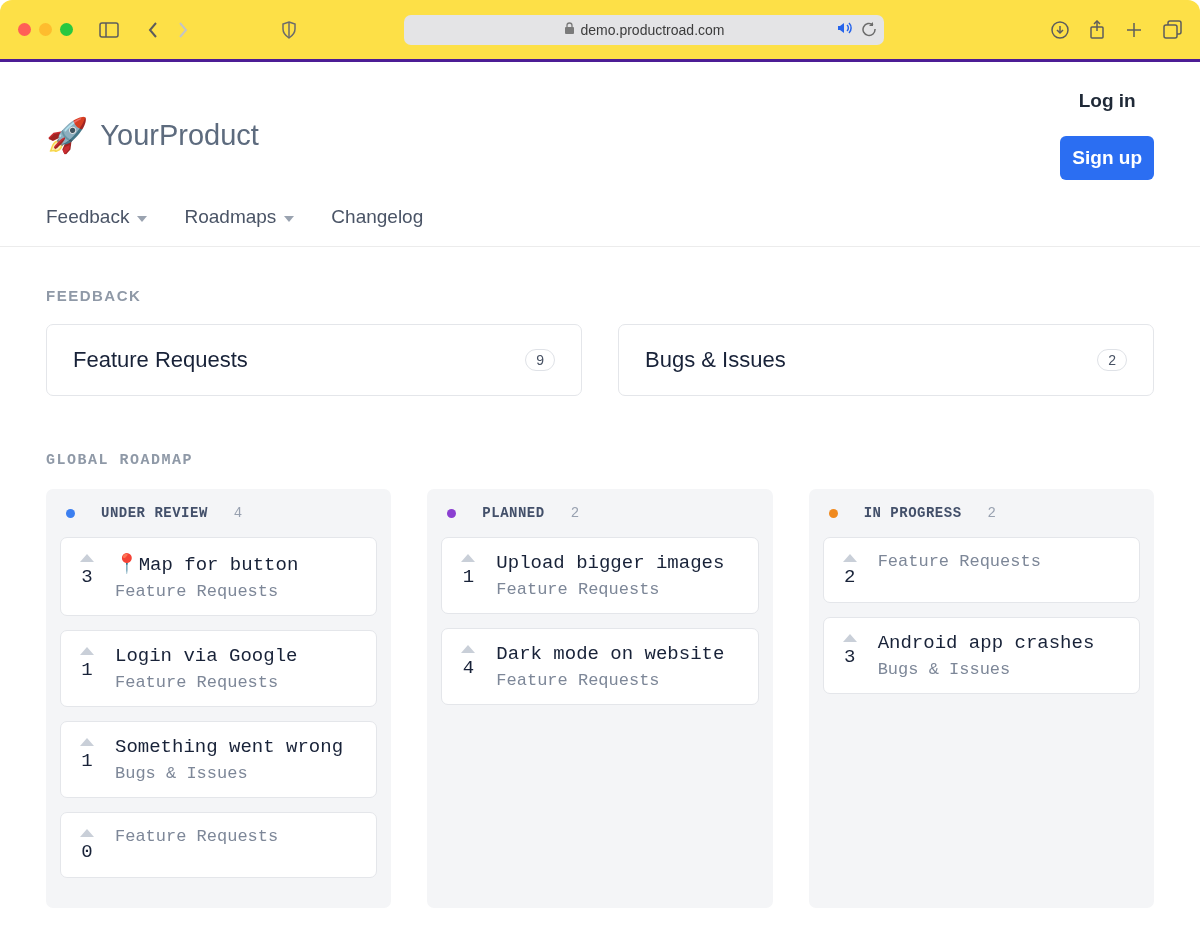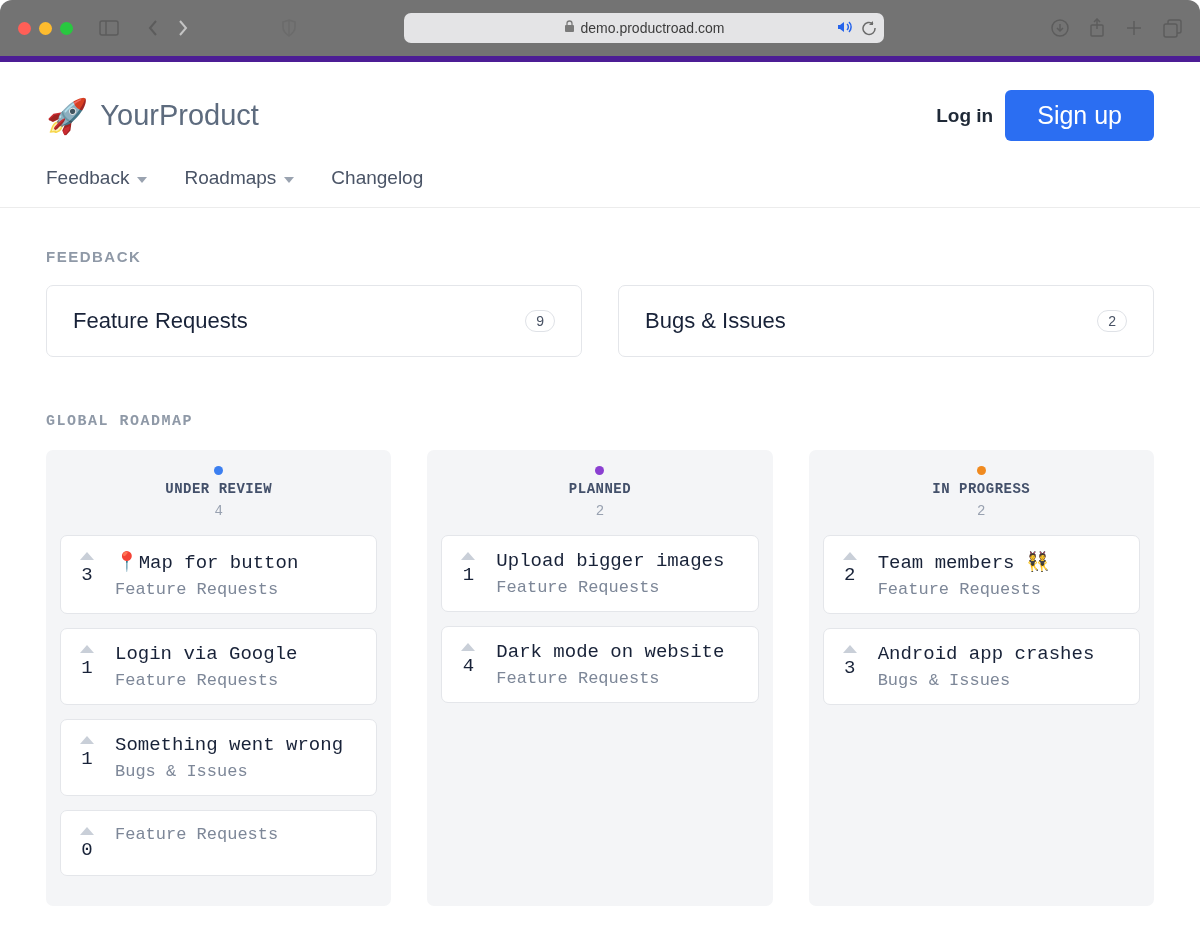--- a/index.html
+++ b/index.html
@@ -7,22 +7,22 @@
       font-family: -apple-system, BlinkMacSystemFont, "Segoe UI", Helvetica, Arial, sans-serif;
       background: #fff;
       width: 1200px;
       height: 933px;
       overflow: hidden;
       border-radius: 12px;
     }
     
     .browser-chrome {
       height: 62px;
-      background: #737373;
-      border-bottom: 6px solid #4c1d95;
+      background: #fde047;
+      border-bottom: 3px solid #4c1d95;
       display: flex;
       align-items: center;
       padding: 0 18px;
       gap: 16px;
     }
     .traffic-lights { display: flex; gap: 8px; }
     .traffic-light { width: 13px; height: 13px; border-radius: 50%; }
     .tl-red { background: #ff5f57; }
     .tl-yellow { background: #febc2e; }
     .tl-green { background: #28c840; }
@@ -53,28 +53,28 @@
     
     .page { padding: 0; }
     .topbar {
       display: flex;
       align-items: center;
       padding: 28px 46px 0 46px;
     }
     .brand { display: flex; align-items: center; gap: 12px; }
     .brand-logo { font-size: 34px; }
     .brand-name { font-size: 29px; font-weight: 500; color: #5d6b7e; }
-    .auth { margin-left: auto; display: flex; align-items: center; gap: 12px; }
+    .auth { margin-left: auto; display: flex; align-items: center; gap: 24px; flex-direction: column; }
     .login-link { font-size: 19px; font-weight: 700; color: #1f2937; cursor: pointer; }
     .signup-btn {
       background: #2b6ef2;
       color: #fff;
-      font-size: 25px;
-      font-weight: 400;
-      padding: 11px 32px;
+      font-size: 19px;
+      font-weight: 700;
+      padding: 11px 12px;
       border-radius: 6px;
       cursor: pointer;
     }
     .nav {
       display: flex;
       gap: 36px;
       padding: 26px 46px 18px 46px;
       border-bottom: 1px solid #ececec;
     }
     .nav-item {
@@ -119,24 +119,23 @@
     .columns { display: flex; gap: 36px; }
     .column {
       flex: 1;
       background: #f4f5f7;
       border-radius: 7px;
       padding: 16px 14px;
     }
     .col-header {
       display: flex;
       align-items: center;
-      gap: 6px;
+      gap: 26px;
       margin-bottom: 16px;
       padding: 0 6px;
-      flex-direction: column;
     }
     .dot { width: 9px; height: 9px; border-radius: 50%; }
     .dot-blue { background: #3c7ff0; }
     .dot-purple { background: #8b3fd1; }
     .dot-orange { background: #f08a1f; }
     .col-title { font-size: 14px; font-weight: 700; letter-spacing: 0.5px; color: #43506a; }
     .col-count { font-size: 14px; color: #98a1b0; }
 
     .card {
       background: #fff;
@@ -386,21 +385,20 @@
             <span class="dot dot-orange"></span>
             <span class="col-title">IN PROGRESS</span>
             <span class="col-count">2</span>
           </div>
           <div class="card">
             <div class="vote">
               <div class="vote-arrow"></div>
               <div class="vote-count">2</div>
             </div>
             <div class="card-body">
-              <div class="card-title">Team members 👯</div>
               <div class="card-cat">Feature Requests</div>
             </div>
           </div>
           <div class="card">
             <div class="vote">
               <div class="vote-arrow"></div>
               <div class="vote-count">3</div>
             </div>
             <div class="card-body">
               <div class="card-title">Android app crashes</div>

